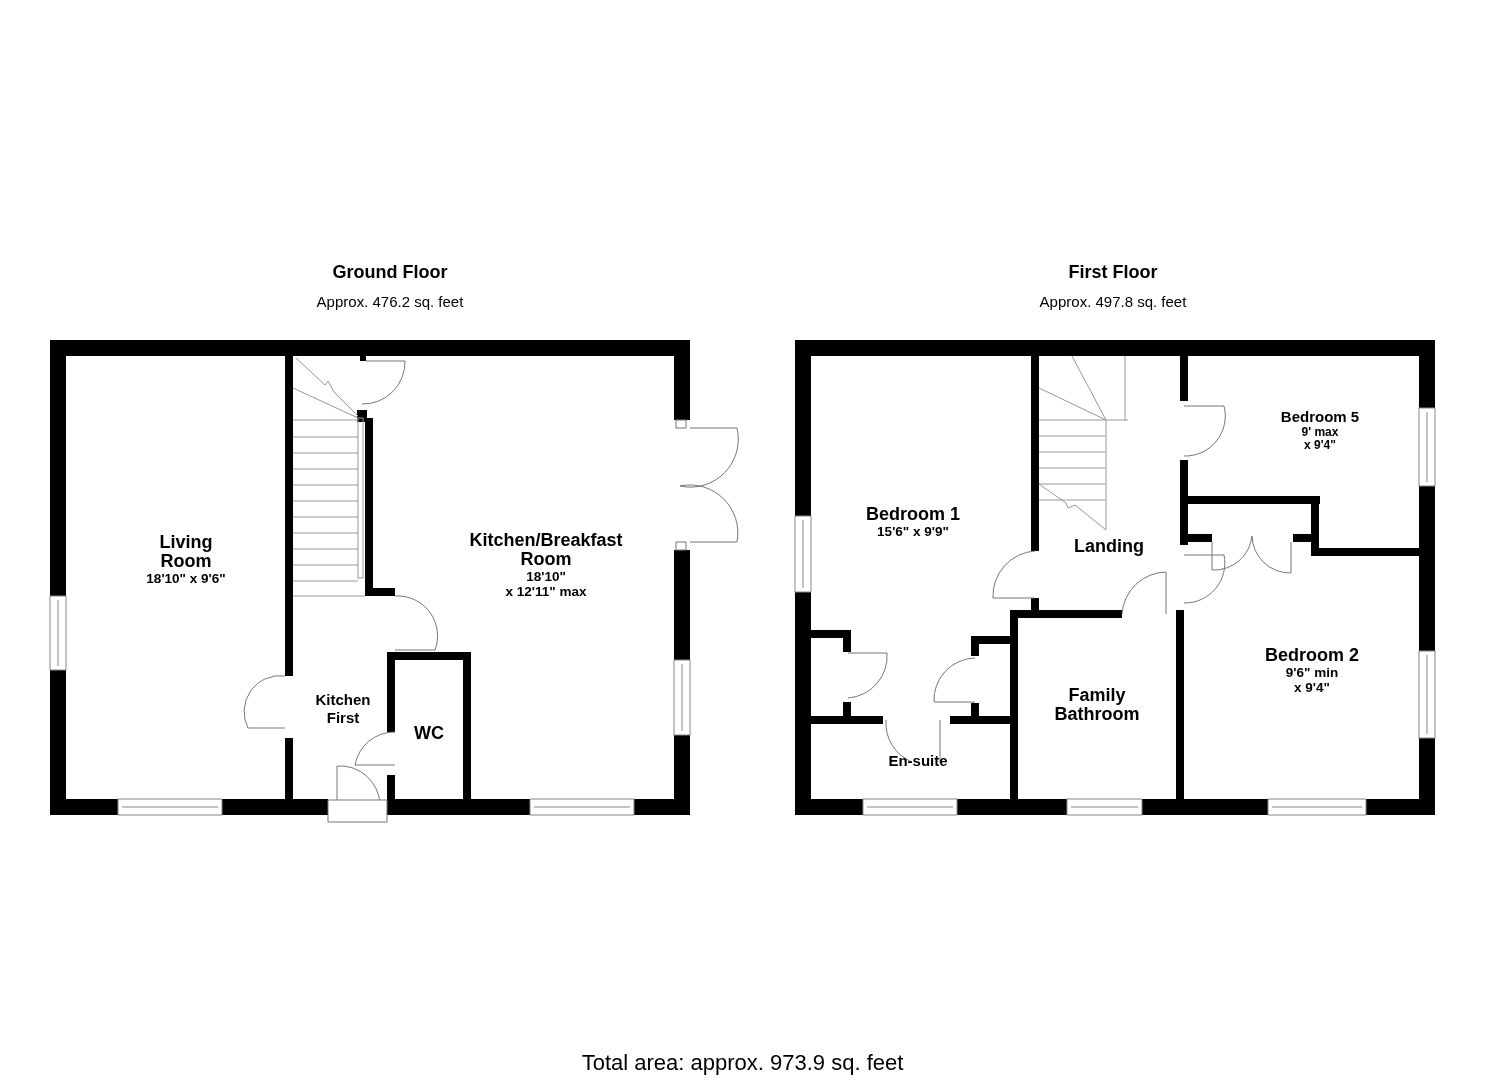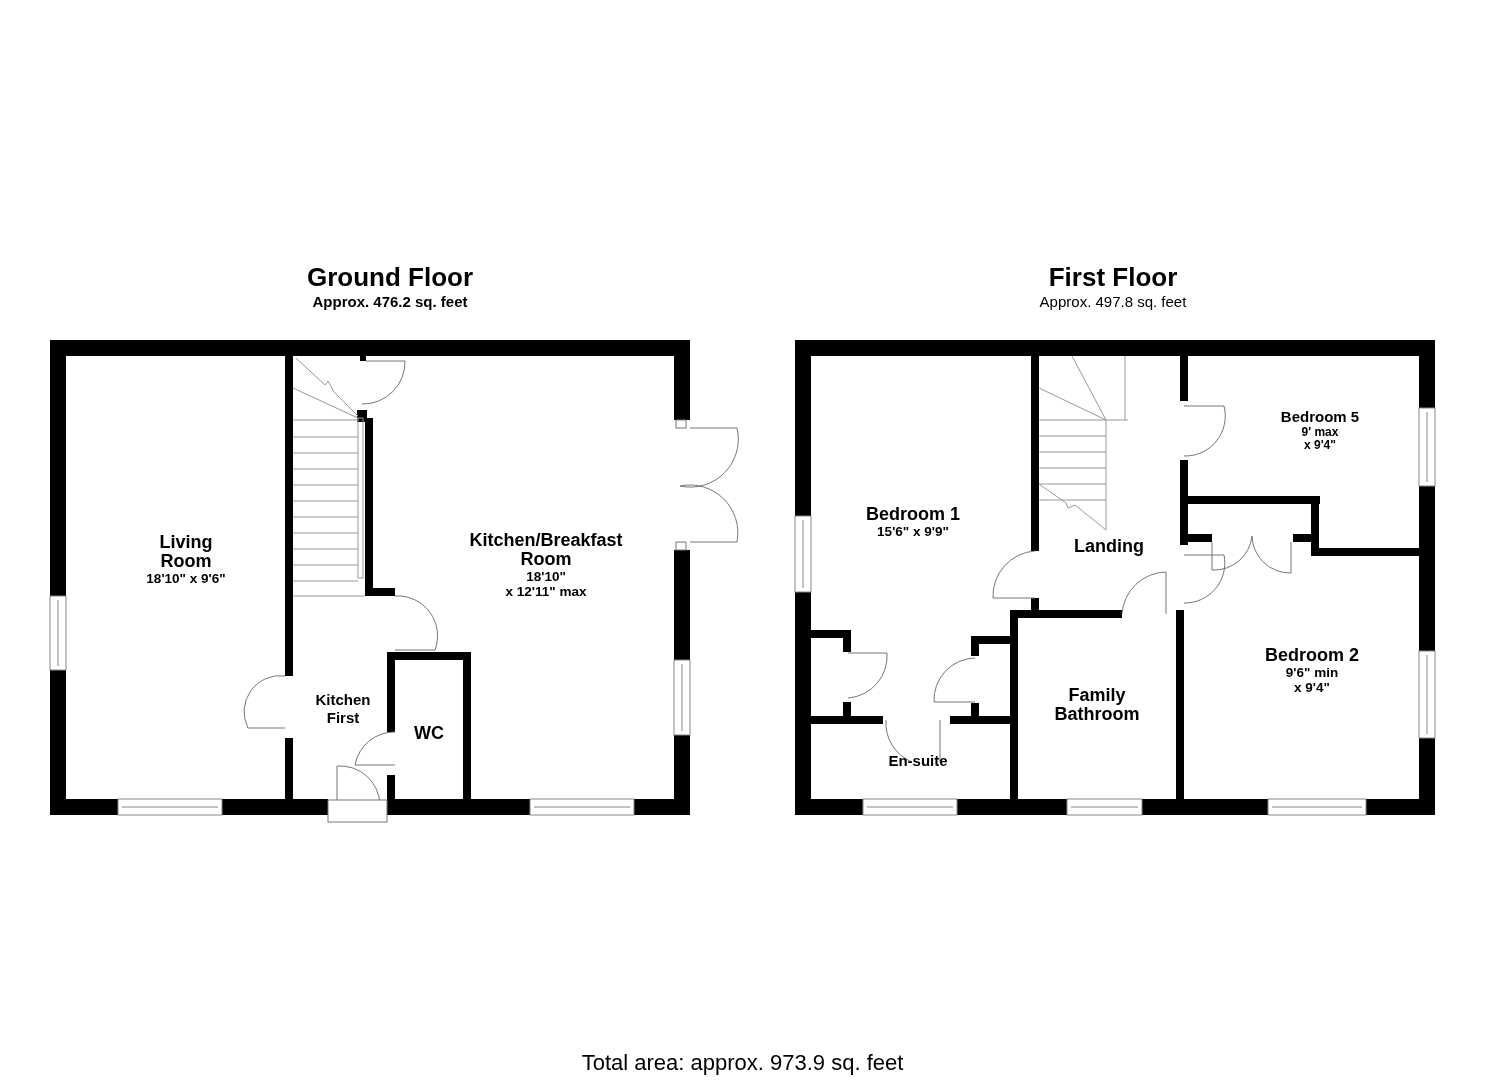--- a/index.html
+++ b/index.html
@@ -1,31 +1,31 @@
 <!DOCTYPE html>
 <html><head>
   <meta charset="utf-8">
   <style>
     html, body { margin: 0; padding: 0; background: #ffffff; }
     body { width: 1485px; height: 1080px; position: relative; overflow: hidden;
            font-family: "Liberation Sans", sans-serif; color: #000; }
-    .floor-title { position: absolute; font-weight: bold; font-size: 26px; text-align: center; width: 400px; }
+    .floor-title { position: absolute; font-weight: bold; font-size: 18px; text-align: center; width: 400px; }
     .floor-area { position: absolute; font-size: 15px; text-align: center; width: 400px; }
     .room-label { position: absolute; text-align: center; font-weight: bold; font-size: 18px; line-height: 19px; transform: translateX(-50%); white-space: nowrap; }
     .room-label .dim { font-weight: bold; font-size: 13.5px; line-height: 15px; display: block; }
     .room-label.small { font-size: 15px; line-height: 18px; }
     .room-label.small .dim { font-size: 12px; line-height: 13px; }
     .total { position: absolute; left: 0; width: 1485px; top: 1050px; text-align: center; font-size: 22px; }
     svg { position: absolute; left: 0; top: 0; }
   </style>
 </head>
 <body>
 
 <div class="floor-title" style="left:190px; top:262px;">Ground Floor</div>
-<div class="floor-area" style="left:190px; top:293px;font-weight:bold;">Approx. 476.2 sq. feet</div>
+<div class="floor-area" style="left:190px; top:293px;">Approx. 476.2 sq. feet</div>
 <div class="floor-title" style="left:913px; top:262px;">First Floor</div>
 <div class="floor-area" style="left:913px; top:293px;">Approx. 497.8 sq. feet</div>
 
 <svg width="1485" height="1080" viewBox="0 0 1485 1080">
   <g>
 
     <g fill="#000">
       <rect x="50" y="340" width="640" height="16"></rect>
       <rect x="50" y="340" width="16" height="256"></rect>
       <rect x="50" y="670" width="16" height="145"></rect>

